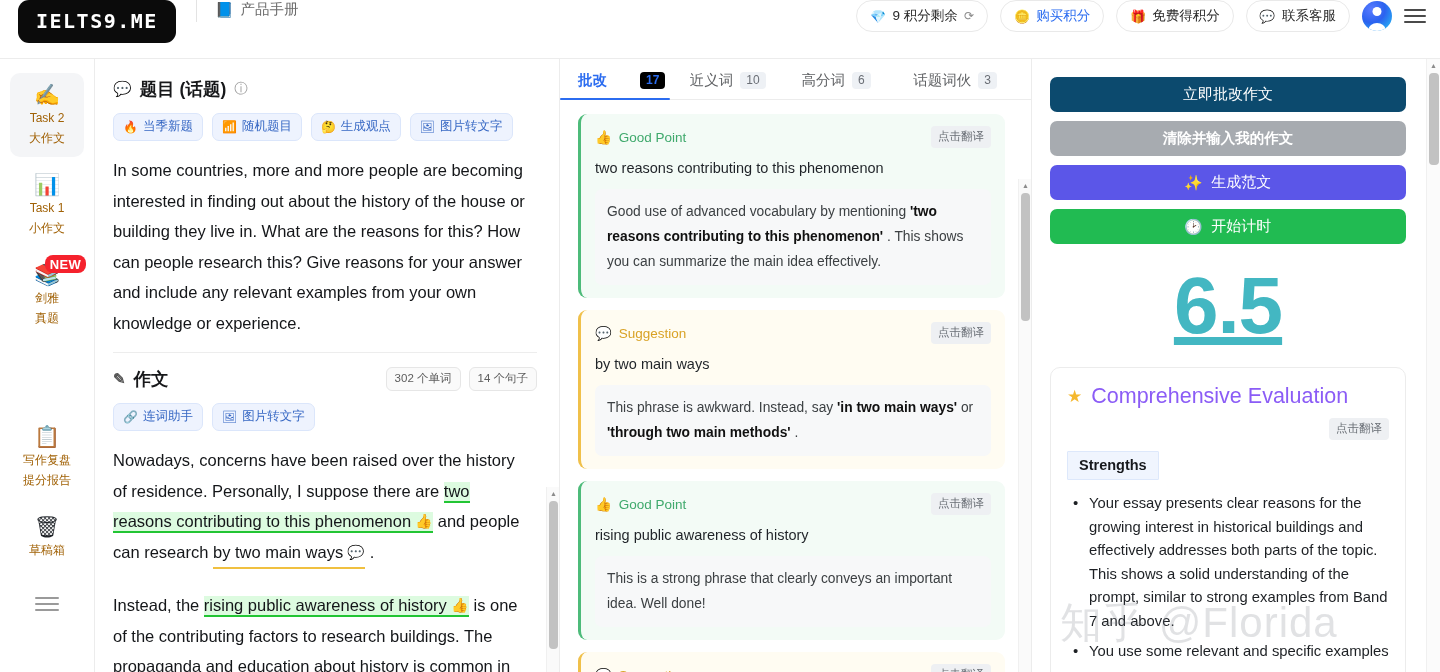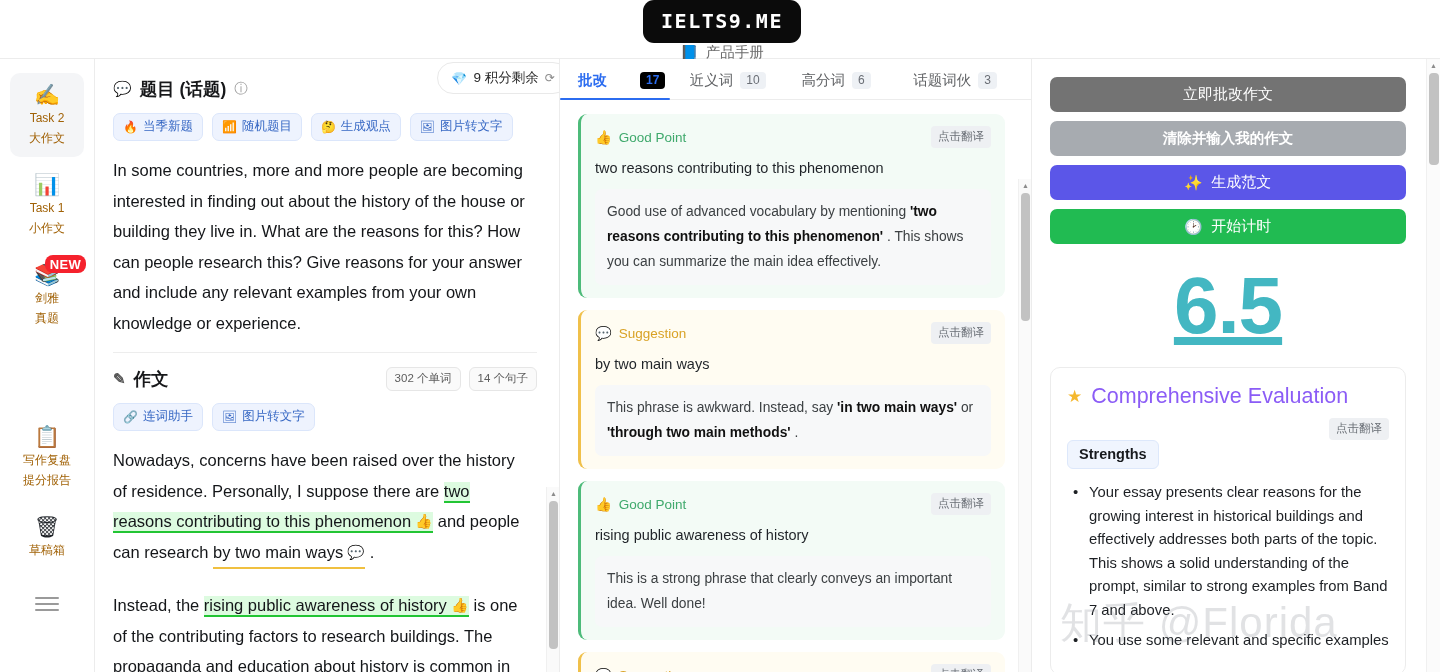--- a/index.html
+++ b/index.html
@@ -9,24 +9,23 @@
     font-family: "Liberation Sans", sans-serif;
     background: #ffffff;
     color: #1f2328;
   }
   .app { position: relative; width: 1440px; height: 672px; display: flex; flex-direction: column; }
 
   
   .header {
     height: 59px; min-height: 59px;
     border-bottom: 1px solid #ececec;
-    display: flex; align-items: center;
+    display: flex; align-items: flex-start;
     padding: 0 14px 0 18px;
     background: #fff;
-    flex-direction: column;
   }
   .logo {
     background: #0b0b0b; color: #fff;
     font-family: "DejaVu Sans Mono", monospace;
     font-weight: 700; font-size: 20px; letter-spacing: 1.5px;
     border-radius: 11px;
     padding: 9px 18px 10px;
   }
   .hdr-divider { width: 1px; height: 22px; background: #e3e3e3; margin: 0 18px 0 20px; }
   .hdr-manual { display: flex; align-items: center; gap: 7px; color: #6b6b6b; font-size: 14.5px; }
@@ -214,44 +213,44 @@
 
   
   .col-right { flex: 1; min-width: 0; position: relative; overflow: hidden; background: #fff; }
   .right-inner { padding: 18px 34px 0 18px; }
   .btn {
     display: flex; align-items: center; justify-content: center; gap: 8px;
     height: 35px; border-radius: 7px;
     font-size: 15px; color: #fff; margin-bottom: 9px;
     cursor: pointer; user-select: none;
   }
-  .btn.primary { background: #737373; }
+  .btn.primary { background: #0c4a6e; }
   .btn.grey { background: #a7abb0; font-weight: 700; font-size: 14.5px; }
   .btn.violet { background: #5b56e8; }
   .btn.green { background: #21bb52; }
   .score-wrap { text-align: center; padding-top: 11px; }
   .score-num {
     font-size: 80px; line-height: 84px; font-weight: 700;
     color: #43b7c2; letter-spacing: -1px; text-decoration: underline;
   }
   .score-label { font-size: 15.5px; color: #2b2f33; margin-top: 6px; }
   .score-label .q { color: #8d9197; font-size: 13px; }
   .eval-card {
     margin-top: 19px;
     border: 1px solid #ececec; border-radius: 10px;
     padding: 16px 16px 14px;
   }
   .eval-head { display: flex; align-items: center; gap: 9px; }
   .eval-head .star { color: #f5b82e; font-size: 17px; }
   .eval-title { font-size: 21.5px; color: #8b5cf6; text-align: center; }
   .eval-tr { display: flex; justify-content: flex-end; margin-top: 9px; }
   .strengths-tag {
-    display: inline-block; 
+    display: inline-block; margin-top: 11px;
     background: #f0f5fe; border: 1px solid #dde8fb;
-    border-radius: 6px; padding: 5px 11px 6px;
+    border-radius: 1px; padding: 5px 11px 6px;
     font-size: 14.5px; font-weight: 700; color: #17191d;
   }
   .bullets { margin-top: 12px; padding-left: 2px; }
   .bullets li {
     list-style: none; position: relative;
     padding-left: 20px; margin-bottom: 7px;
     font-size: 14.8px; line-height: 23.5px; color: #1d2024;
   }
   .bullets li::before {
     content: "•"; position: absolute; left: 4px; top: -1px; font-size: 15px;

